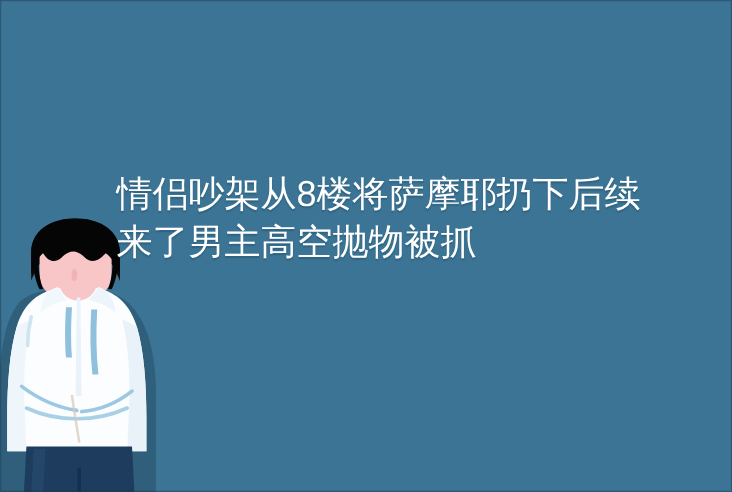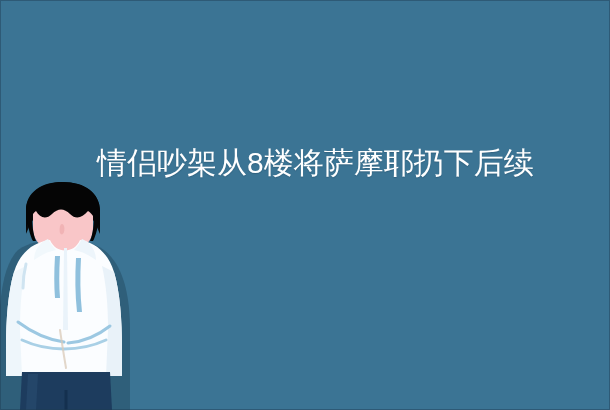--- a/index.html
+++ b/index.html
@@ -133,17 +133,18 @@
         <path d="M 22 192 L 110 192 L 112 230 L 20 230 Z" fill="#1d3c5e"></path>
         <path d="M 66 210 L 66 230" stroke="#14304f" stroke-width="3" fill="none"></path>
         <path d="M 28 194 L 38 194 L 36 230 L 26 230 Z" fill="#2a4c72" opacity="0.6"></path>
 
       </g>
     </svg>
   </div>
 
   <div id="headline">
     <span class="line">情侣吵架从8楼将萨摩耶扔下后续</span>
+    <span class="line">来了男主高空抛物被抓</span>
   </div>
 
 
   <div id="edge-frame"></div>
 </div>
 
 </body></html>

